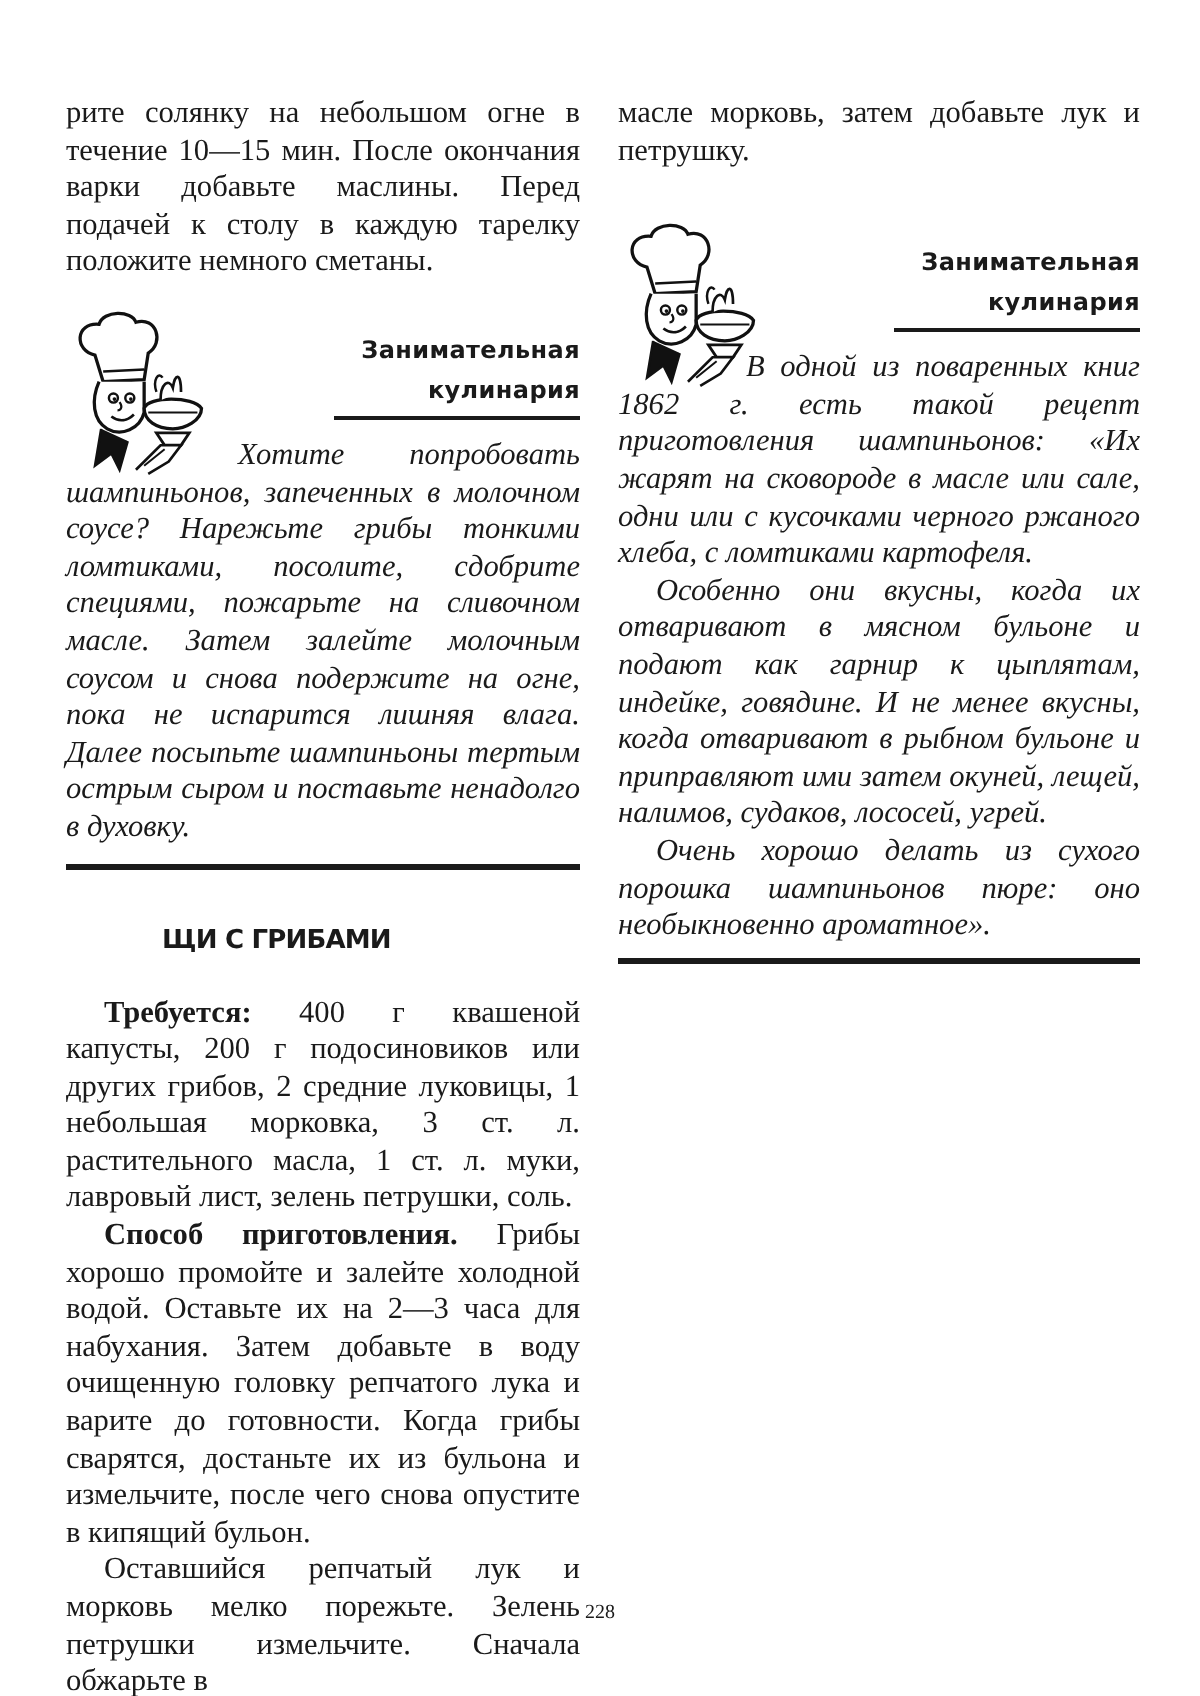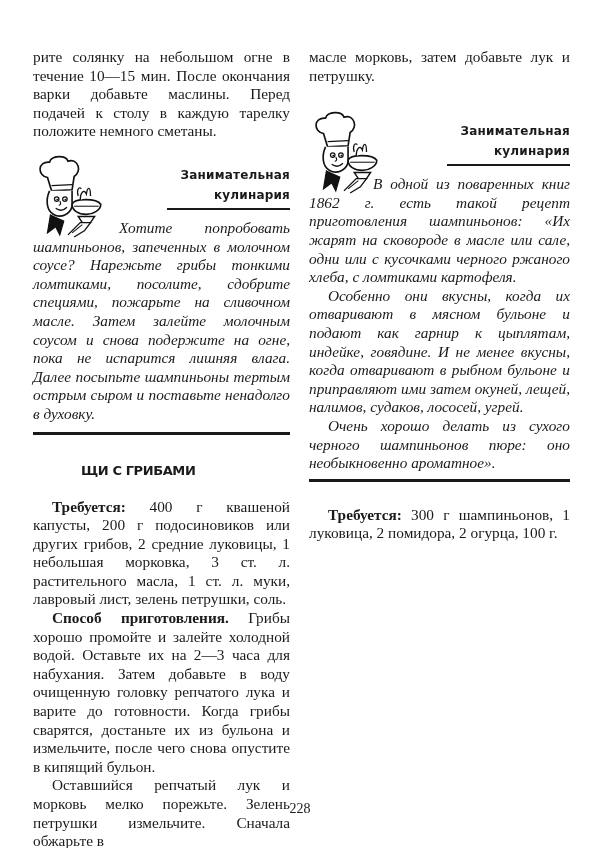--- a/index.html
+++ b/index.html
@@ -11,21 +11,21 @@
   p.ind { text-indent: 19px; }
   p.it { font-style: italic; }
   b { font-weight: bold; }
   .box { position: relative; }
   .box-head { position: relative; height: 64px; }
   .box-title { position: absolute; right: 0; top: 10px; text-align: right; font-family: "DejaVu Sans", sans-serif; font-weight: bold; font-size: 12px; line-height: 20px; letter-spacing: 0.2px; }
   .box-title-rule { position: absolute; right: 0; top: 53px; width: 123px; height: 2px; background: #1a1a1a; }
   .chef { position: absolute; left: -3px; top: 0; width: 78px; height: 84px; }
   .box-bottom-rule { height: 3px; background: #1a1a1a; margin-top: 8px; }
   .recipe-title { font-family: "DejaVu Sans", sans-serif; font-weight: bold; font-size: 13px; letter-spacing: -0.4px; margin: 0; padding-left: 48px; }
-  .page-num { position: absolute; left: 0; width: 600px; top: 801px; text-align: center; font-family: "Liberation Serif", serif; font-size: 14px; }
+  .page-num { position: absolute; left: 0; width: 600px; top: 801px; text-align: center; font-family: "Liberation Serif", serif; font-size: 10px; }
 </style>
 </head>
 <body>
 
 <svg width="0" height="0" style="position:absolute">
   <defs>
     <g id="chef">
 
       <path d="M14 22 C4 20 4 6 16 7 C18 0 32 0 34 6 C44 3 48 16 40 21 L38 34 L18 35 Z" fill="#fff" stroke="#111" stroke-width="1.6"></path>
       <path d="M18 30 L38 29" stroke="#111" stroke-width="1.2"></path>
@@ -87,22 +87,21 @@
           <use href="#chef"></use>
         </svg>
       <div class="box-title">
         <div>Занимательная</div>
         <div>кулинария</div>
       </div>
       <div class="box-title-rule"></div>
     </div>
     <p class="it" style="text-indent:64px;">В одной из поваренных книг 1862 г. есть такой рецепт приготовления шампиньонов: «Их жарят на сковороде в масле или сале, одни или с кусочками черного ржаного хлеба, с ломтиками картофеля.</p>
     <p class="it ind">Особенно они вкусны, когда их отваривают в мясном бульоне и подают как гарнир к цыплятам, индейке, говядине. И не менее вкусны, когда отваривают в рыбном бульоне и приправляют ими затем окуней, лещей, налимов, судаков, лососей, угрей.</p>
-    <p class="it ind">Очень хорошо делать из сухого черного шампиньонов пюре: оно необыкновенно ароматное».</p>
+    <p class="it ind">Очень хорошо делать из сухого порошка шампиньонов пюре: оно необыкновенно ароматное».</p>
     <div class="box-bottom-rule" style="margin-top:6px;"></div>
   </div>
 
   <div style="margin-top:24px;">
-    <p class="ind" style="margin-top:18px;"><b>Требуется:</b> <span>300 г шампиньонов, 1 луковица, 2 помидора, 2 огурца, 100 г.</span></p>
   </div>
 </div>
 
 <div class="page-num">228</div>
 
 </body></html>

